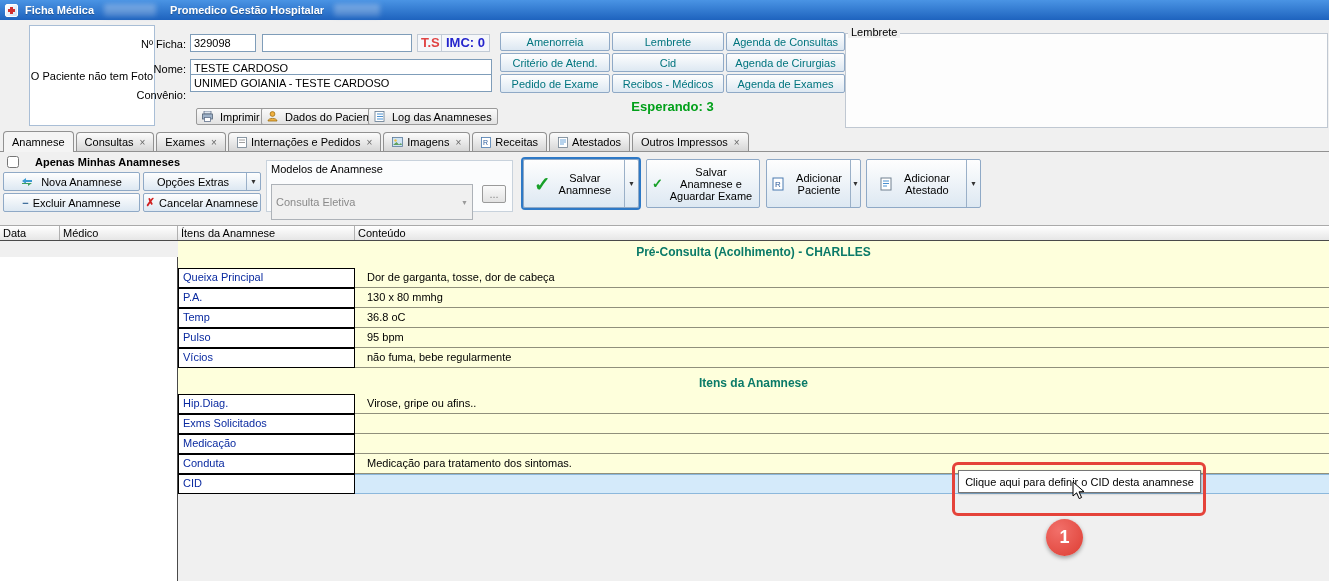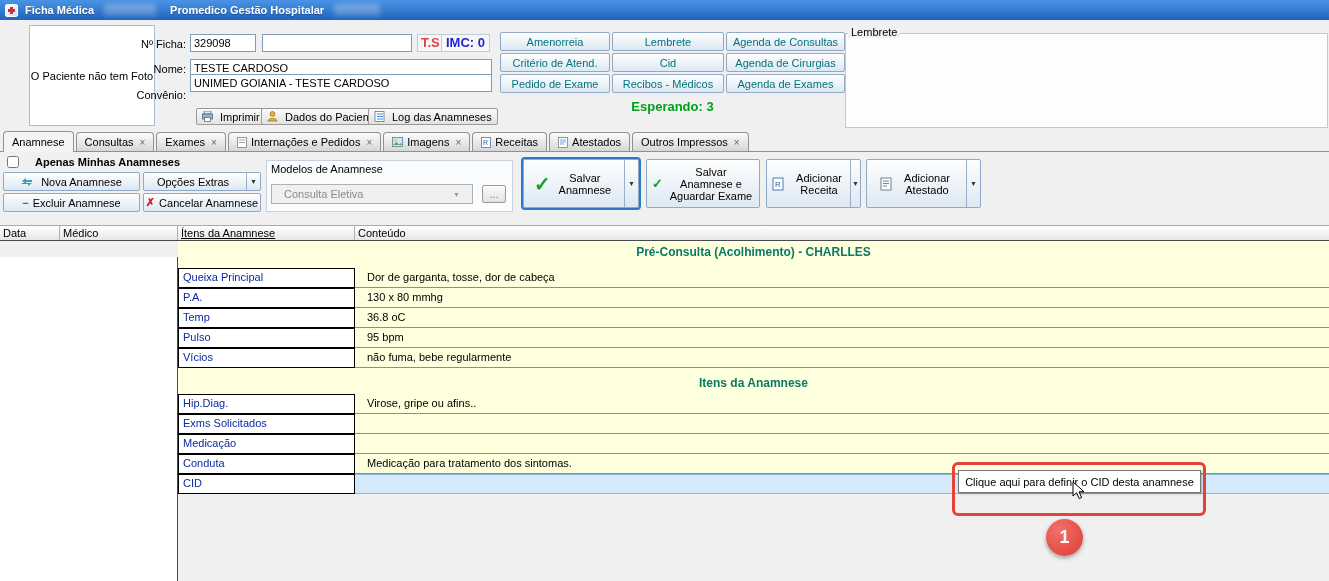--- a/index.html
+++ b/index.html
@@ -37,22 +37,22 @@
   .tab .close { margin-left:6px; color:#666; font-size:10px; }
   .tab-icon { margin-right:4px; display:inline-flex; }
 
   
   .chk { position:absolute; left:7px; top:156px; display:flex; align-items:center; gap:16px; font-weight:bold; }
   .split-arrow { width:14px; align-self:stretch; display:flex; align-items:center; justify-content:center;
     border-left:1px solid #9ab0c8; font-size:7px; color:#333; }
   .modelos { position:absolute; left:266px; top:160px; width:247px; height:52px; background:#fbfcfd;
     border:1px solid #c8d2dc; }
   .modelos .mlabel { padding:2px 0 0 4px; }
-  .dd-disabled { position:absolute; left:4px; top:23px; width:202px; height:20px; background:#f0f0f0;
-    border:1px solid #adb2b8; color:#8a8a8a; display:flex; align-items:center; padding:0 12px;text-align:center; }
+  .dd-disabled { position:absolute; left:4px; top:23px; width:202px; height:36px; background:#f0f0f0;
+    border:1px solid #adb2b8; color:#8a8a8a; display:flex; align-items:center; padding:0 4px;text-align:center; }
   .dd-disabled .arrow { margin-left:auto; font-size:7px; color:#9a9a9a; }
   .bigbtn { position:absolute; top:159px; height:49px; display:flex; align-items:stretch;
     background:linear-gradient(#fefefe,#dde8f2); border:1px solid #8fa9c6; border-radius:2px; }
   .bigbtn .main { display:flex; align-items:center; justify-content:center; gap:5px; padding:0 5px;
     text-align:center; line-height:12px; }
   .bigbtn.focused { outline:2px solid #2e79c6; outline-offset:0; }
 
   
   .gridhead { background:linear-gradient(#ffffff,#e6e6e6); border-top:1px solid #aaa; border-bottom:1px solid #4a4a4a;
     display:flex; position:absolute; height:16px; }
@@ -287,21 +287,21 @@
     </span>
   </div>
   <div class="bigbtn" style="left:766px;width:95px;">
     <span class="main" style="flex:1;">
       <span class="tab-icon">
           <svg width="12" height="14" viewBox="0 0 12 14">
             <rect x="1" y="1" width="10" height="12" fill="#fff" stroke="#4a7ab0"></rect>
             <text x="3" y="10" font-size="8" fill="#2a5a9a" font-family="sans-serif">R</text>
           </svg>
         </span>
-      <span style="width:52px;">Adicionar Receita</span>
+      <span style="width:52px;">Adicionar Paciente</span>
     </span>
     <span class="split-arrow">▼</span>
   </div>
   <div class="bigbtn" style="left:866px;width:115px;justify-content:flex-end;">
     <span class="main" style="flex:1;">
       <span class="tab-icon">
           <svg width="12" height="14" viewBox="0 0 12 14">
             <rect x="1" y="1" width="10" height="12" fill="#fff" stroke="#708090"></rect>
             <line x1="3" y1="4" x2="9" y2="4" stroke="#4a90d0"></line>
             <line x1="3" y1="6.5" x2="9" y2="6.5" stroke="#4a90d0"></line>
@@ -317,21 +317,21 @@
     <div class="cell" style="width:60px;">Data</div>
     <div class="cell" style="flex:1;">Médico</div>
   </div>
   <div class="selrow" style="left:0;top:241px;width:178px;">
     <div class="cell" style="width:60px;">21/10/20</div>
     <div class="cell" style="flex:1;">CHARLLES MEDICO</div>
   </div>
   <div style="position:absolute;left:0;top:257px;width:178px;height:324px;background:#fff;border-right:1px solid #4a4a4a;"></div>
 
   <div class="gridhead" style="left:178px;top:225px;width:1151px;">
-    <div class="cell" style="width:177px;text-decoration:underline;">Ítens da Anamnese</div>
+    <div class="cell" style="width:177px;">Ítens da Anamnese</div>
     <div class="cell" style="flex:1;border-right:none;">Conteúdo</div>
   </div>
 
   <div class="anam-body">
     <div class="sect">Pré-Consulta (Acolhimento) - CHARLLES</div>
     <div class="sp5"></div>
     <div class="arow">
       <div class="item">Queixa Principal</div>
       <div class="val">Dor de garganta, tosse, dor de cabeça</div>
     </div>

